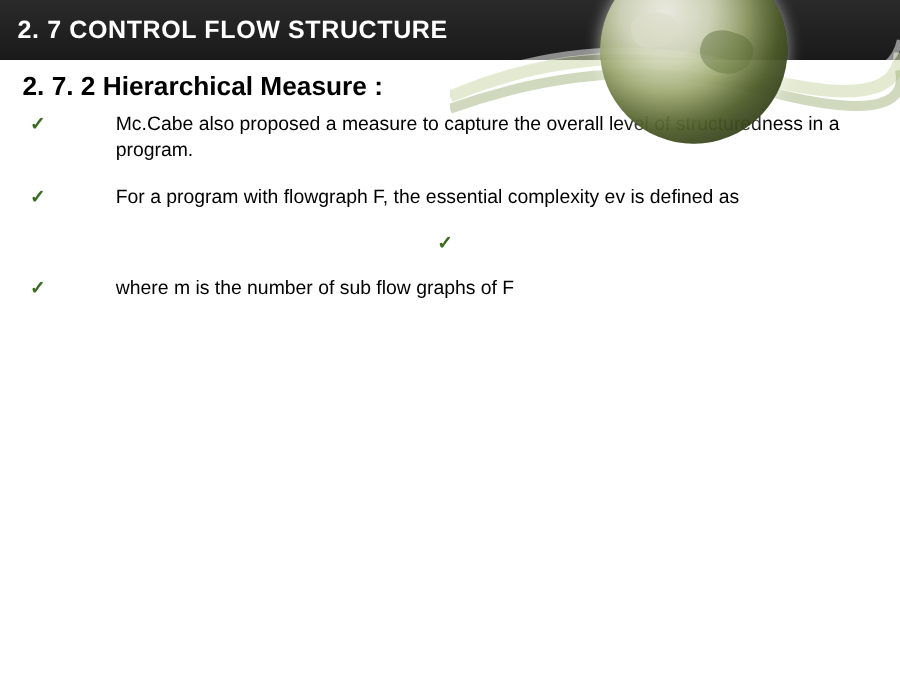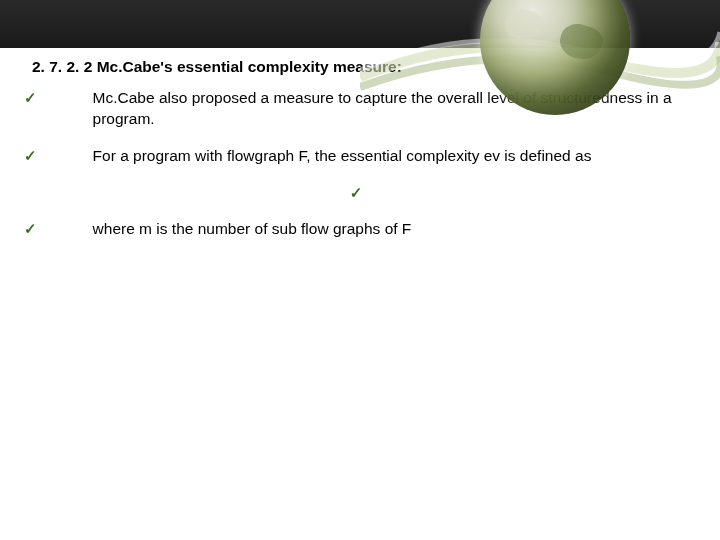--- a/index.html
+++ b/index.html
@@ -101,30 +101,31 @@
     flex-shrink: 0;
     font-size: 15px;
     line-height: 1.35;
   }
   .btext { flex: 1; margin-left: 48px; }
 </style>
 </head>
 <body>
 
 <div class="header">
+  <span class="header-title">2. 7 CONTROL FLOW STRUCTURE</span>
   <div class="globe"></div>
   <svg class="swoosh" viewBox="0 0 360 80" preserveAspectRatio="none">
     <path d="M0,55 Q120,5 240,38 T360,20" stroke="rgba(210,220,180,0.6)" stroke-width="10" fill="none"></path>
     <path d="M0,65 Q130,18 250,50 T360,34" stroke="rgba(150,170,110,0.45)" stroke-width="8" fill="none"></path>
     <path d="M0,48 Q110,0 230,30 T360,10" stroke="rgba(255,255,255,0.5)" stroke-width="5" fill="none"></path>
   </svg>
 </div>
 
 <div class="content">
-  <div class="subsub">2. 7. 2. 2  Mc.Cabe's essential complexity measure:</div>
+  <div class="subheading">2. 7. 2 Hierarchical Measure :</div>
 
   <div class="bullet">
     <span class="check">✓</span>
     <span class="btext">Mc.Cabe also proposed a measure to capture the overall level of structuredness in a program.</span>
   </div>
 
   <div class="bullet">
     <span class="check">✓</span>
     <span class="btext">For a program with flowgraph F, the essential complexity  ev is defined as</span>
   </div>

